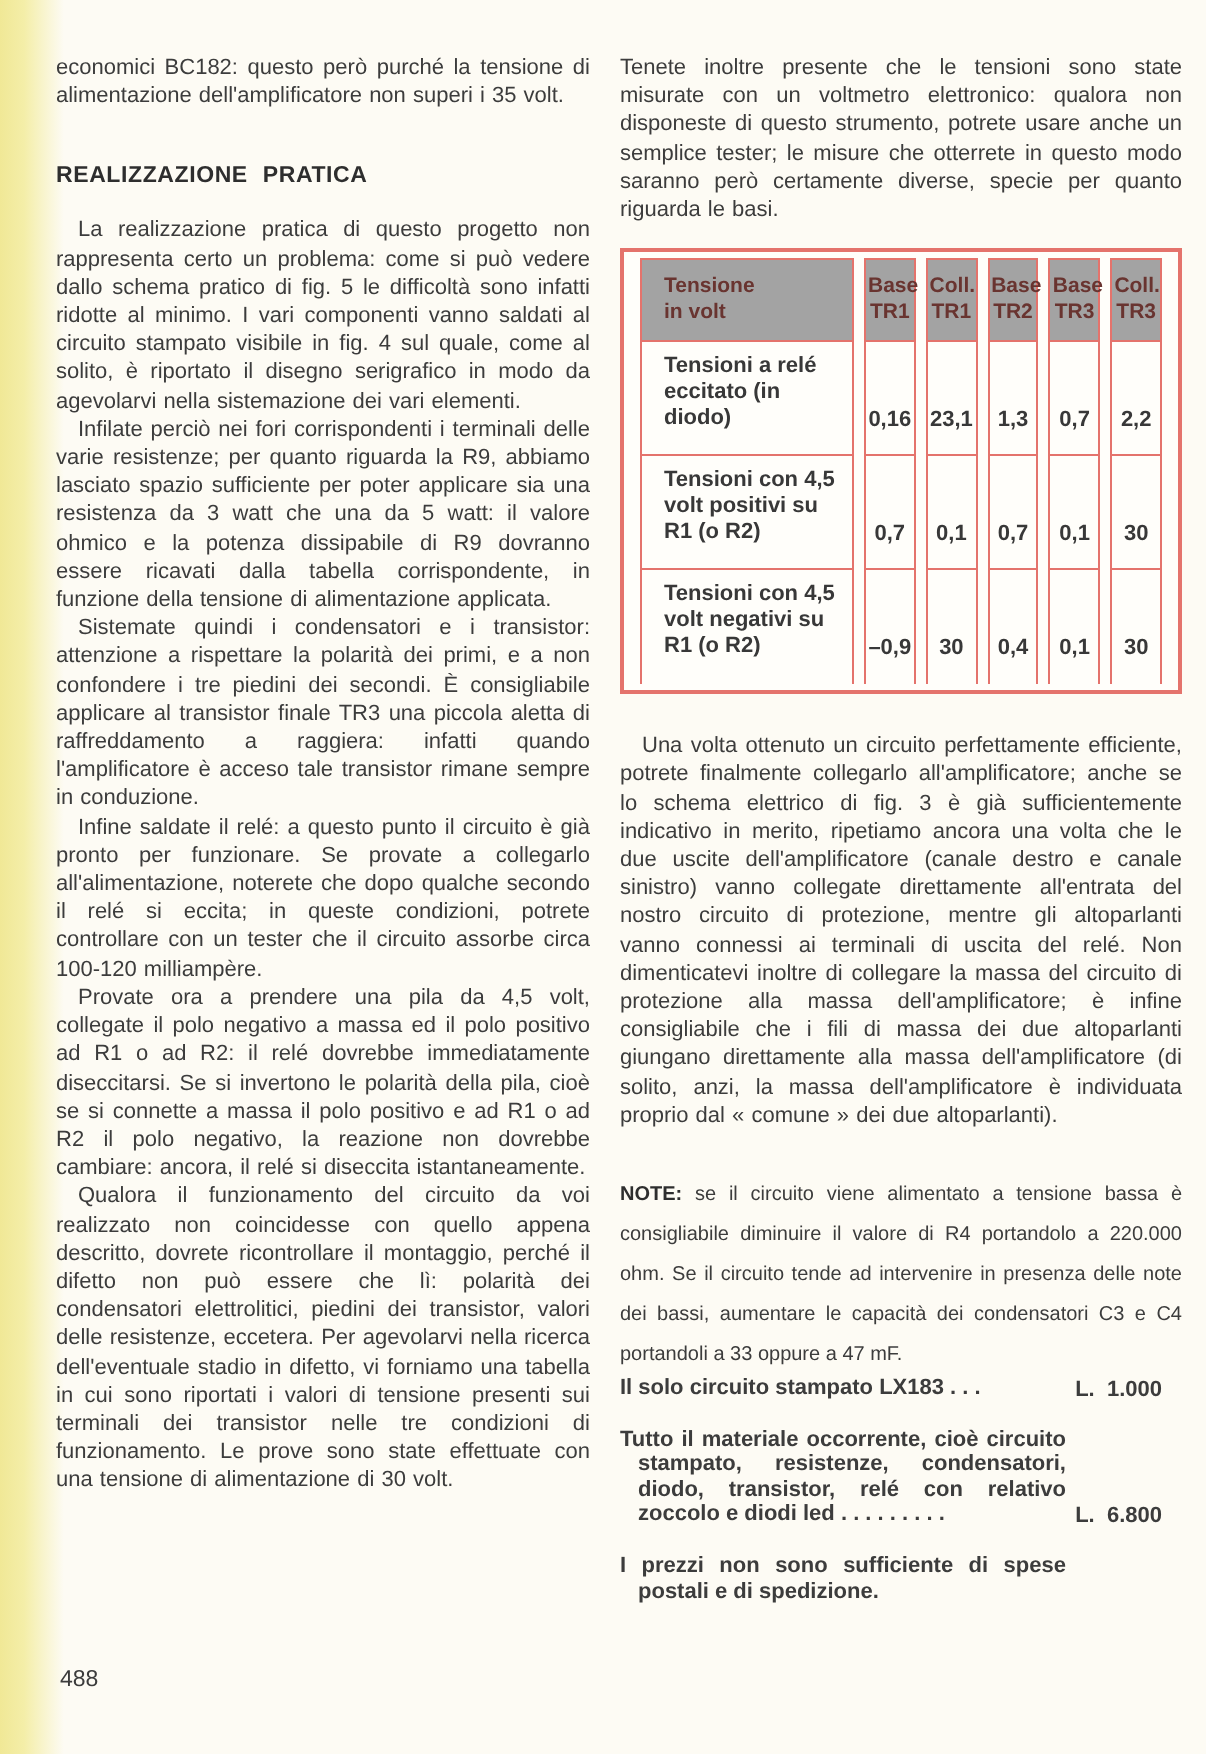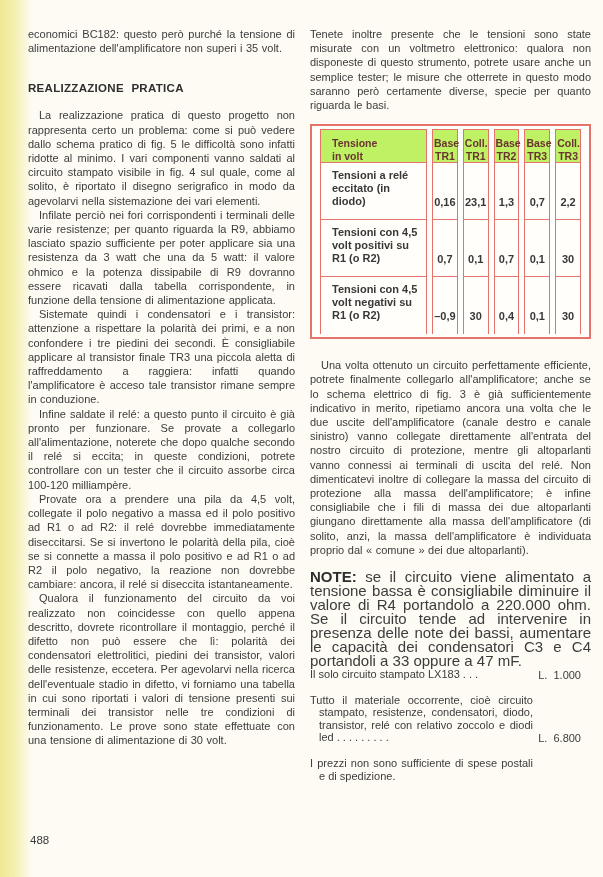--- a/index.html
+++ b/index.html
@@ -70,29 +70,29 @@
     padding: 3px;
     margin: 12px 0 19px 0;
   }
   .tbl-wrap table {
     width: 100%;
     border-collapse: separate;
     border-spacing: 5px 0;
     table-layout: fixed;
   }
   .tbl-wrap th {
-    background: #bef264;
+    background: #a3a3a3;
     border: 1.5px solid #e4736c;
     color: #693430;
     font-size: 10.5px;
     line-height: 12.5px;
     font-weight: bold;
     text-align: center;
     vertical-align: top;
-    padding: 7px 1px 0;
+    padding: 7px 1px 8px;
   }
   .tbl-wrap th.lbl {
     text-align: left;
     padding-left: 11px;
     padding-right: 50px;
   }
   .tbl-wrap td {
     border-left: 1.5px solid #e4736c;
     border-right: 1.5px solid #e4736c;
     border-bottom: 1.5px solid #e4736c;
@@ -108,31 +108,32 @@
     line-height: 13px;
     padding-left: 11px;
     padding-right: 8px;
     vertical-align: middle;
   }
   .tbl-wrap tbody tr:last-child td { border-bottom: none; padding-bottom: 12px; }
   .tbl-wrap col.c-lbl { width: 107px; }
 
   
   .note {
-    margin: 13px 0 0 0;
-    font-size: 15px;
-    line-height: 14px;
+    margin: 23px 0 0 0;
+    font-size: 10px;
+    line-height: 20px;
     color: #3c3c3c;
     text-align: justify;
   }
   .note b { color: #2e2e2e; }
 
   .cost-item {
     position: relative;
     margin: 0 0 13px 0;
+    font-weight: bold;
   }
   .cost-desc {
     margin: 0;
     width: 214px;
     font-size: 11px;
     line-height: 12.6px;
     color: #3c3c3c;
     text-align: justify;
     padding-left: 9px;
     text-indent: -9px;

